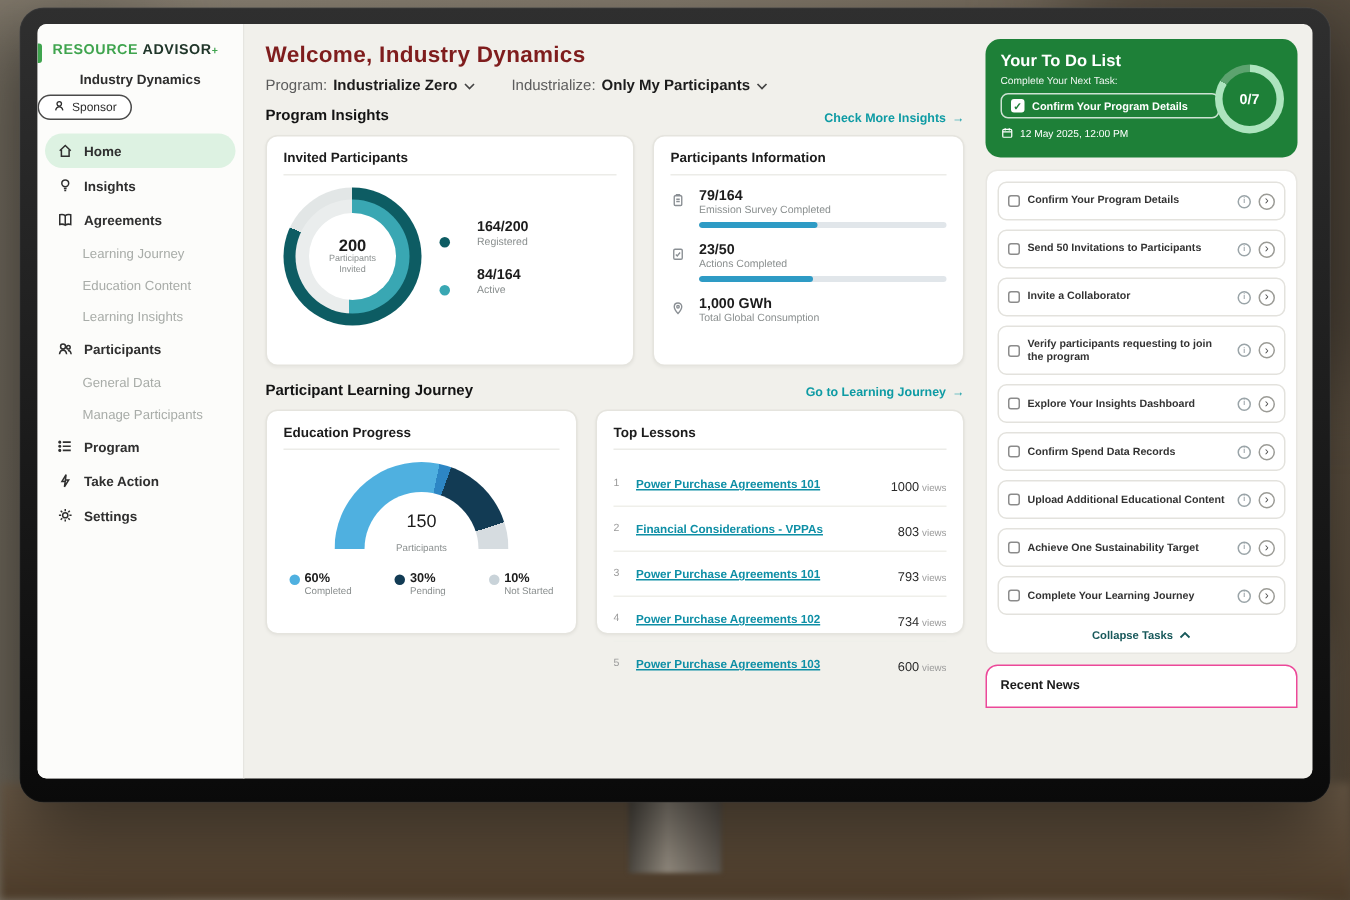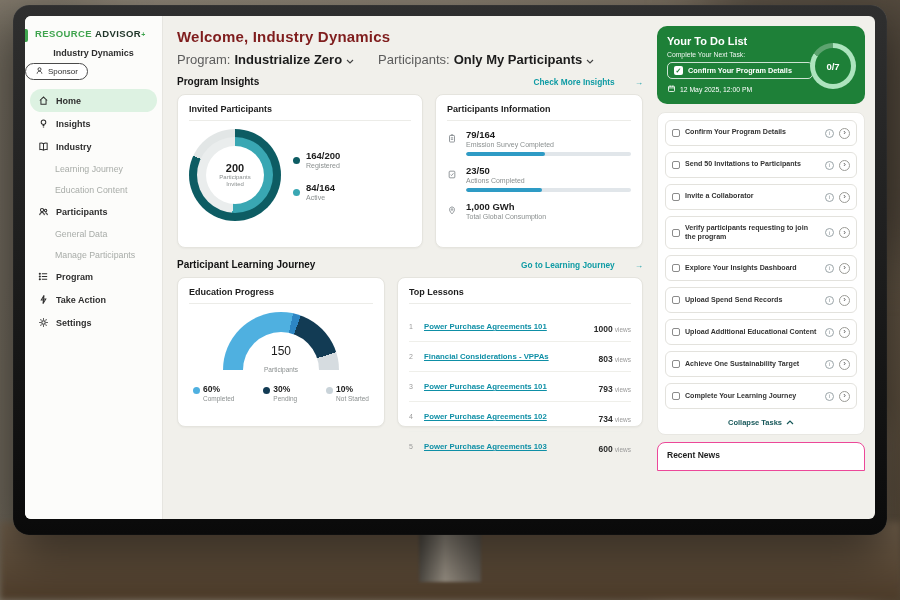--- a/index.html
+++ b/index.html
@@ -32,42 +32,42 @@
   .nav-item{display:flex;align-items:center;gap:7px;padding:6px 12px;font-size:9px;font-weight:bold;color:#2f2f2f;cursor:pointer}
   .nav-item.active{background:#DDF2E2;border-radius:14px;margin:0 5px;padding:6px 7px}
   .nav-item.sub{padding:5.5px 12px 5.5px 30px;color:#A8ACA8;font-weight:normal;font-size:8.8px}
   .nav-ic{width:12px;display:flex;justify-content:center;align-items:center}
   .nav-ic svg{display:block}
 
   
   .main{flex:1;padding:12px 14px 0;min-width:0}
   .title{font-size:15px;font-weight:bold;color:#7f1d1d;letter-spacing:.2px}
   .filters{display:flex;gap:24px;margin:7px 0 9px;align-items:center}
-  .filter{display:flex;align-items:flex-end;gap:4px;font-size:13px;cursor:pointer}
+  .filter{display:flex;align-items:flex-end;gap:4px;font-size:10px;cursor:pointer}
   .f-label{color:#5c5c5c}
   .f-value{color:#1c1c1c;font-weight:bold}
   .sec-row{display:flex;justify-content:space-between;align-items:center;margin:5px 0 7px}
   .sec-title{font-size:10px;font-weight:bold;color:#141414}
-  .sec-link{font-size:8.3px;font-weight:bold;color:#0E9BA4;display:flex;gap:20px;align-items:center;cursor:pointer}
+  .sec-link{font-size:8.3px;font-weight:bold;color:#0E9BA4;display:flex;gap:4px;align-items:center;cursor:pointer}
   .cards{display:flex;gap:12px;margin-bottom:11px}
   .card{background:#fff;border:1px solid #E5E4DE;border-radius:8px;padding:9px 11px;box-shadow:0 1px 2px rgba(0,0,0,.04)}
   .card-title{font-size:9px;font-weight:bold;color:#1c1c1c;border-bottom:1px solid #ECECE8;padding-bottom:6px;margin-bottom:8px}
   .card-invited{width:246px;height:154px}
   .card-info{width:208px;height:154px}
   .card-edu{width:208px;height:150px}
   .card-lessons{width:246px;height:150px}
 
   .donut-row{display:flex;align-items:center;gap:12px}
   .donut{width:92px;height:92px;border-radius:50%;background:conic-gradient(#0D5C63 0 295deg,#E2E6E6 295deg 360deg);position:relative;flex-shrink:0}
   .donut::before{content:"";position:absolute;inset:8px;border-radius:50%;background:conic-gradient(#39A7B3 0 184deg,#EAEDED 184deg 360deg)}
   .donut-hole{position:absolute;inset:17px;background:#fff;border-radius:50%;display:flex;flex-direction:column;align-items:center;justify-content:center;text-align:center;z-index:1}
   .d-val{font-size:11px;font-weight:bold;color:#1c1c1c}
   .d-lab{font-size:6px;color:#8a8f8f;line-height:1.25;width:46px}
   .legend{display:flex;flex-direction:column;gap:13px}
-  .leg-item{display:flex;gap:6px;align-items:center}
+  .leg-item{display:flex;gap:18px;align-items:flex-end}
   .dot{width:7px;height:7px;border-radius:50%;margin-top:2px;flex-shrink:0}
   .dot-dark{background:#0D5C63}.dot-teal{background:#39A7B3}
   .dot-blue{background:#4FB0E0}.dot-navy{background:#123B54}.dot-gray{background:#C9D3D9}
   .leg-val{font-size:9.5px;font-weight:bold;color:#1c1c1c}
   .leg-lab{font-size:7px;color:#8a8f8f;margin-top:1px}
 
   .pi-row{display:flex;gap:8px;margin-bottom:9px}
   .pi-ic{width:11px;color:#8a8f94;flex-shrink:0;padding-top:1px}
   .pi-col{flex:1}
   .pi-val{font-size:9.5px;font-weight:bold;color:#1c1c1c}
@@ -85,21 +85,21 @@
   .g-legend{display:flex;justify-content:space-between;padding:0 4px;margin-top:8px}
   .gl-top{display:flex;align-items:center;gap:3px}
   .gl-pct{font-size:8.5px;font-weight:bold;color:#1c1c1c}
   .gl-lab{font-size:6.5px;color:#8a8f8f;margin-left:10px;margin-top:1px}
 
   .lesson-row{display:flex;align-items:center;gap:6px;padding:5.5px 0;border-bottom:1px solid #EFEFEA;cursor:pointer}
   .lesson-row:last-child{border-bottom:none}
   .l-rank{font-size:7px;color:#9a9a9a;width:9px;flex-shrink:0}
   .l-title{flex:1;font-size:7.8px;color:#0E8FA6;font-weight:bold;text-decoration:underline}
   .l-views{white-space:nowrap}
-  .l-views-num{font-size:8.5px;font-weight:bold;color:#2a2a2a}
+  .l-views-num{font-size:8.5px;font-weight:normal;color:#2a2a2a}
   .l-views-lab{font-size:6.5px;color:#9a9a9a;margin-left:2px}
 
   
   .todo{width:218px;padding:10px 10px 0 0;display:flex;flex-direction:column;flex-shrink:0}
   .todo-head{background:#1E8038;border-radius:10px;padding:9px 10px 10px;color:#fff;position:relative;flex-shrink:0}
   .th-title{font-size:11px;font-weight:bold;margin-bottom:4px}
   .th-sub{font-size:6.8px;opacity:.92;margin-bottom:4px}
   .th-task{display:flex;align-items:center;gap:5px;border:1px solid rgba(255,255,255,.78);border-radius:5px;padding:3px 6px;font-size:7.3px;font-weight:bold;width:146px;cursor:pointer}
   .th-check{width:9px;height:9px;background:#fff;border-radius:2px;color:#1E8038;font-size:7px;display:flex;align-items:center;justify-content:center;font-weight:bold;flex-shrink:0}
   .th-date{display:flex;align-items:center;gap:4px;font-size:6.8px;margin-top:5px}
@@ -166,27 +166,30 @@
               </span>
             <span class="nav-label">Insights</span>
           </div>
           <div class="nav-item">
             <span class="nav-ic">
                 <svg width="11" height="11" viewBox="0 0 12 12" fill="none" stroke="#2f2f2f" stroke-width="1.1">
                   <path d="M6 3 C5 2.2 3.5 2 2 2.4 V9.4 C3.5 9 5 9.2 6 10 C7 9.2 8.5 9 10 9.4 V2.4 C8.5 2 7 2.2 6 3 Z"></path>
                   <path d="M6 3 V10"></path>
                 </svg>
               </span>
-            <span class="nav-label">Industry</span>
+            <span class="nav-label">Agreements</span>
           </div>
           <div class="nav-item sub">
             <span class="nav-label">Learning Journey</span>
           </div>
           <div class="nav-item sub">
             <span class="nav-label">Education Content</span>
+          </div>
+          <div class="nav-item sub">
+            <span class="nav-label">Learning Insights</span>
           </div>
           <div class="nav-item">
             <span class="nav-ic">
                 <svg width="11" height="11" viewBox="0 0 12 12" fill="none" stroke="#2f2f2f" stroke-width="1.1">
                   <circle cx="4.4" cy="4.4" r="1.8"></circle>
                   <circle cx="8.3" cy="4.9" r="1.3"></circle>
                   <path d="M1.8 10 C2.1 8 3.1 7 4.4 7 C5.7 7 6.7 8 7 10"></path>
                   <path d="M7.9 7.3 C9.3 7.3 10.1 8.4 10.3 10"></path>
                 </svg>
               </span>
@@ -234,21 +237,21 @@
 
         <div class="filters">
           <div class="filter">
             <span class="f-label">Program:</span>
             <span class="f-value">Industrialize Zero</span>
             <span><svg width="8" height="5" viewBox="0 0 8 5" fill="none" stroke="#444" stroke-width="1.1">
                   <path d="M1 1 L4 4 L7 1"></path>
                 </svg></span>
           </div>
           <div class="filter">
-            <span class="f-label">Participants:</span>
+            <span class="f-label">Industrialize:</span>
             <span class="f-value">Only My Participants</span>
             <span><svg width="8" height="5" viewBox="0 0 8 5" fill="none" stroke="#444" stroke-width="1.1">
                   <path d="M1 1 L4 4 L7 1"></path>
                 </svg></span>
           </div>
         </div>
 
         <div class="sec-row">
           <div class="sec-title">Program Insights</div>
           <div class="sec-link">
@@ -449,21 +452,21 @@
             <span class="t-chev">›</span>
           </div>
           <div class="task">
             <span class="t-check"></span>
             <span class="t-label">Explore Your Insights Dashboard</span>
             <span class="t-info">i</span>
             <span class="t-chev">›</span>
           </div>
           <div class="task">
             <span class="t-check"></span>
-            <span class="t-label">Upload Spend Send Records</span>
+            <span class="t-label">Confirm Spend Data Records</span>
             <span class="t-info">i</span>
             <span class="t-chev">›</span>
           </div>
           <div class="task">
             <span class="t-check"></span>
             <span class="t-label">Upload Additional Educational Content</span>
             <span class="t-info">i</span>
             <span class="t-chev">›</span>
           </div>
           <div class="task">

